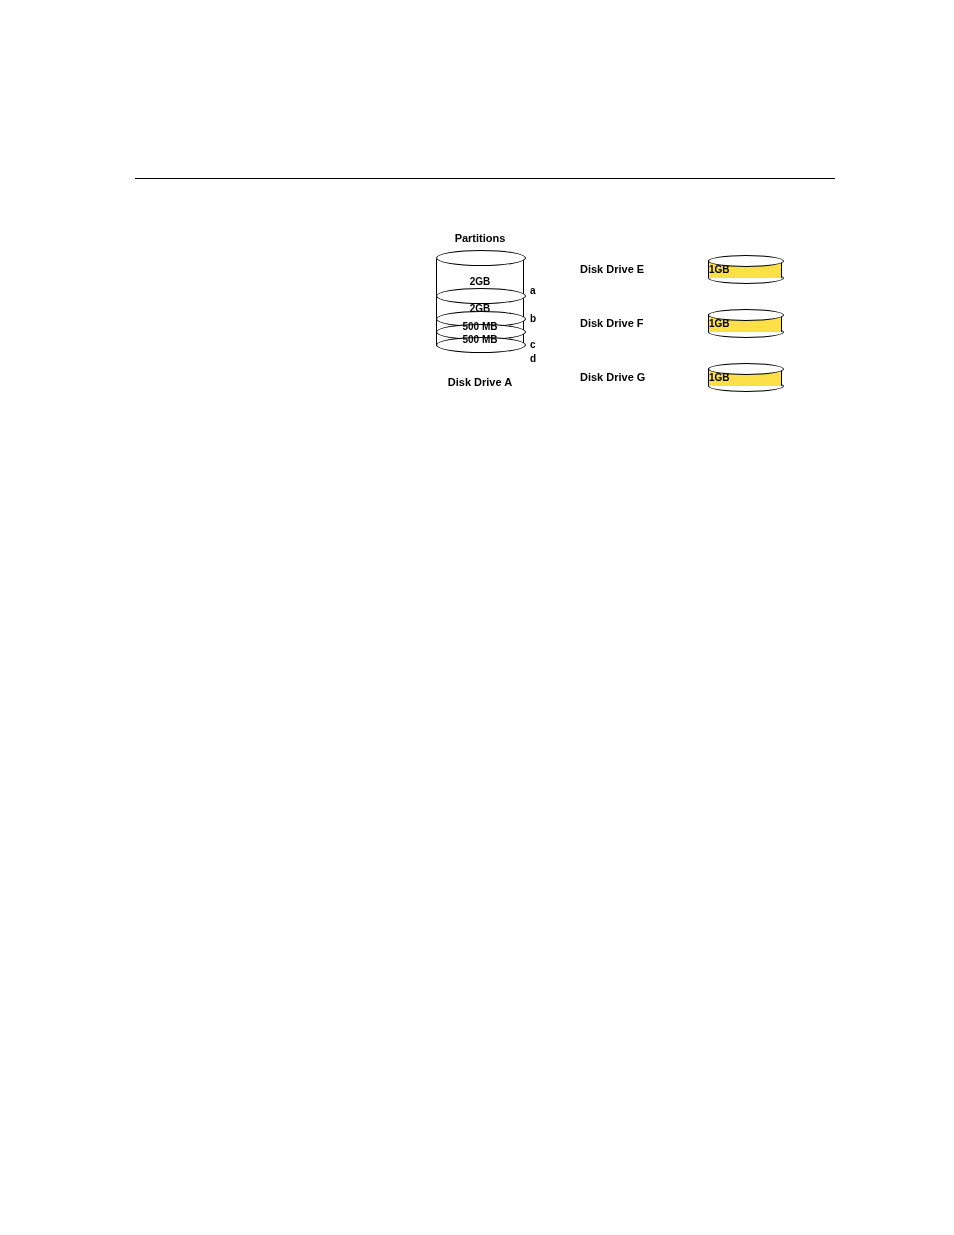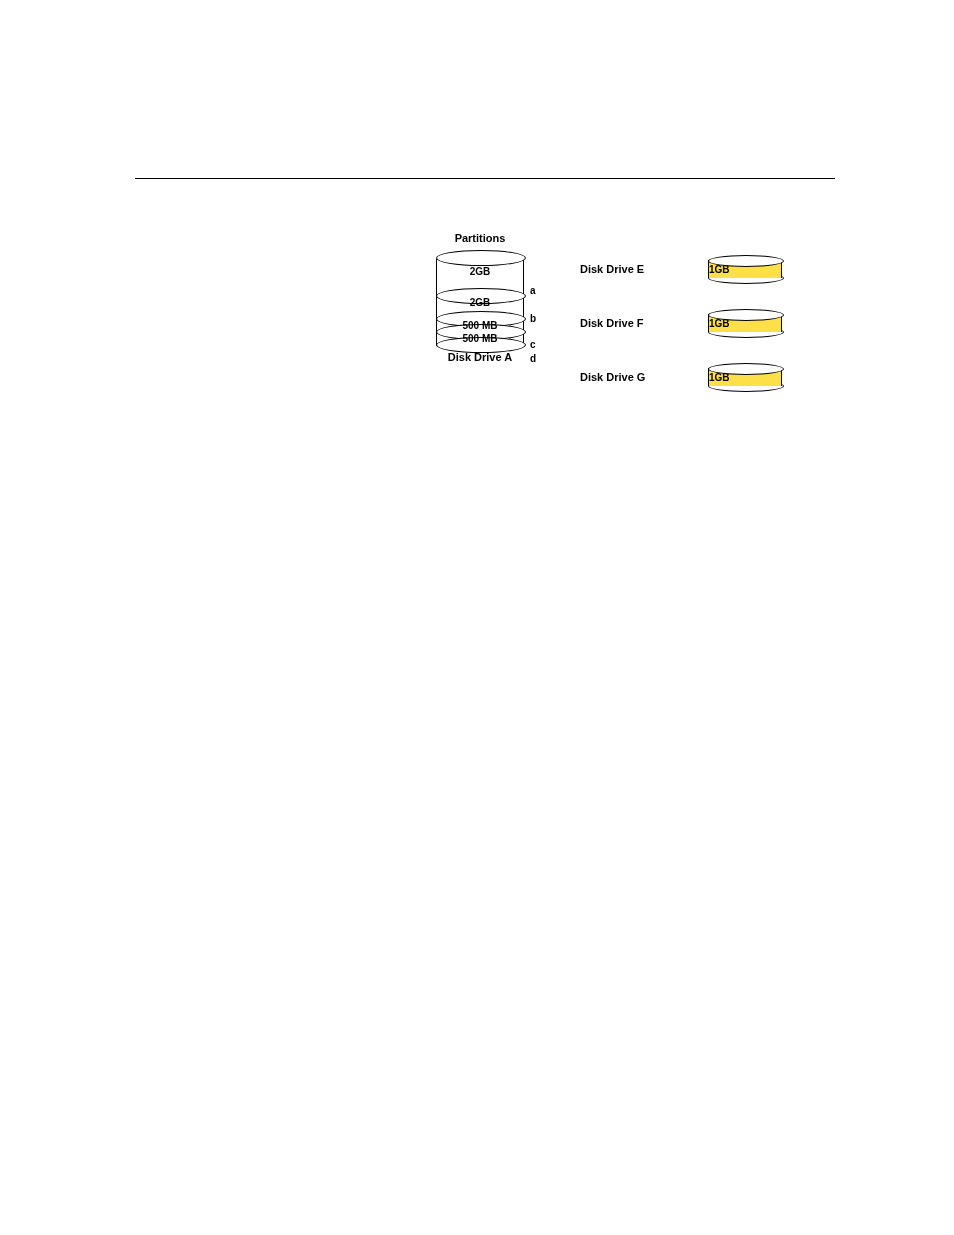--- a/index.html
+++ b/index.html
@@ -60,21 +60,21 @@
     position: relative;
     z-index: 4;
   }
   .slice {
     border-left: 1px solid #000;
     border-right: 1px solid #000;
     width: 88px;
     box-sizing: border-box;
     position: relative;
     display: flex;
-    align-items: flex-start;
+    align-items: center;
     justify-content: center;
     font-size: 10px;
     font-weight: bold;
     background: #fff;
     margin-top: -7px;
     padding-top: 7px;
   }
   .slice-bottom-ellipse {
     position: absolute;
     bottom: -7px;
@@ -83,21 +83,21 @@
     height: 14px;
     border: 1px solid #000;
     border-radius: 50%;
     background: #fff;
     z-index: 3;
   }
   .slice .txt { position: relative; z-index: 5; }
   .drive-a-label {
     font-size: 11px;
     font-weight: bold;
-    margin-top: 5px;
+    margin-top: 30px;
   }
 
   
   .letters {
     position: absolute;
     left: 100px;
     top: 24px;
     font-size: 10px;
     font-weight: bold;
     line-height: 1;

